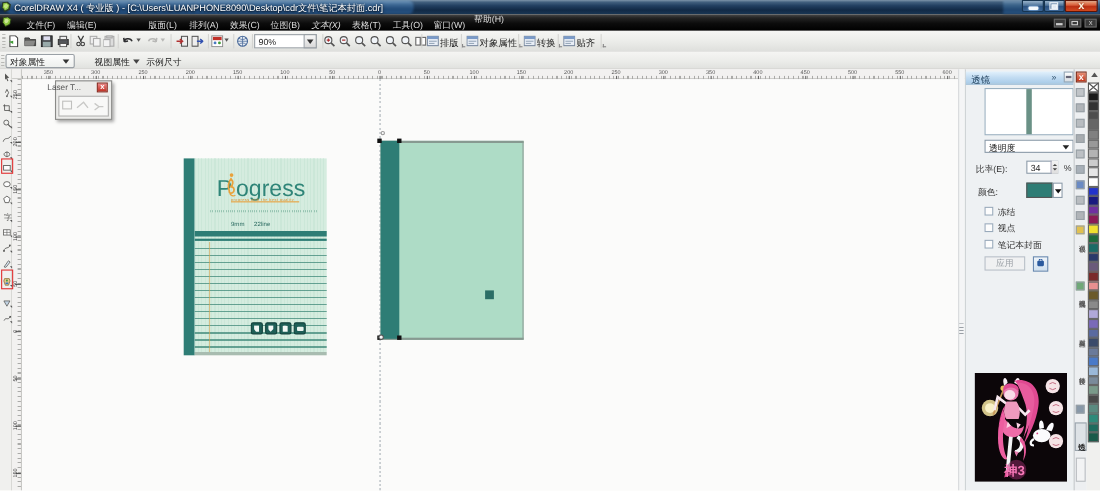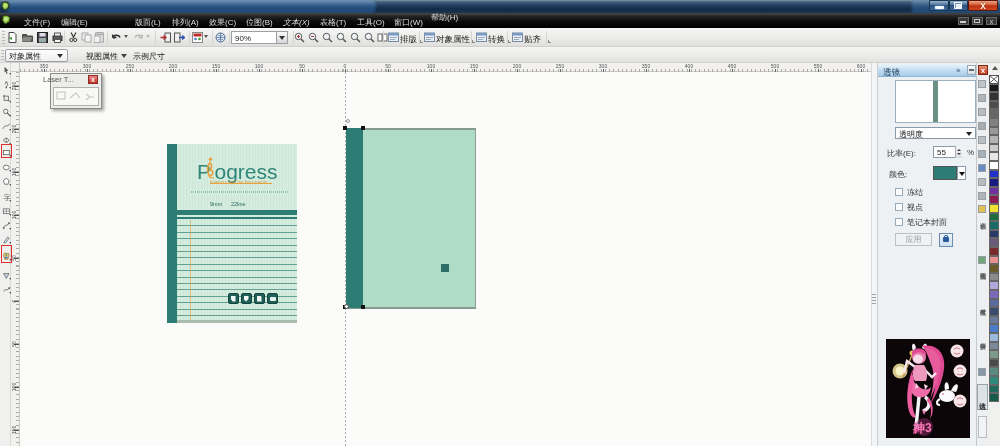--- a/index.html
+++ b/index.html
@@ -9,20 +9,21 @@
 
 <div class="abs" style="left:0;top:0;width:1000px;height:13px;background:linear-gradient(180deg,#7e95aa 0%,#42607e 15%,#223f60 40%,#122a46 70%,#193654 100%);"></div>
 <div class="abs" style="left:6px;top:0;width:370px;height:13px;border-radius:5px;background:linear-gradient(180deg,#7da1c2 0%,#406b96 30%,#1f4876 65%,#285384 100%);filter:blur(1.2px);"></div>
 <div class="abs" style="left:912px;top:0;width:88px;height:13px;background:linear-gradient(180deg,#7e9cb8 0%,#40688e 30%,#1f4671 70%,#2a5584 100%);filter:blur(1px);"></div>
 
 <svg class="abs" style="left:1px;top:1px" width="10" height="11" viewBox="0 0 10 11">
 <path d="M1,1 L6,0.5 L9,3 L8,8 L3,10 L0.5,6 Z" fill="#2a3a28"></path>
 <path d="M2,2 L5,1.5 L7.5,3.5 L6.5,7 L3.5,8.5 L1.5,5.5 Z" fill="#8dc63f"></path>
 <path d="M3,3 L5,2.5 L6.5,4 L5.5,6 L3.8,7 L2.5,5 Z" fill="#c3e383"></path>
 </svg>
+<div class="abs" style="left:13px;top:2px;font-size:8.4px;color:#fff;white-space:nowrap;text-shadow:0 1px 2px #000,0 0 3px #1a3a5c;">CorelDRAW X4 ( 专业版 ) - [C:\Users\LUANPHONE8090\Desktop\cdr文件\笔记本封面.cdr]</div>
 
 <div class="abs" style="left:929px;top:0;width:20px;height:11px;background:linear-gradient(180deg,#9ab4cc,#4a6f96 45%,#2b5180 50%,#3c6695);border:1px solid #1a3least;border:1px solid #17344f;border-radius:0 0 2px 2px;"></div>
 <div class="abs" style="left:935px;top:6px;width:9px;height:3px;background:#f4f8fb;border-radius:1px;box-shadow:0 0 2px #9cf;"></div>
 <div class="abs" style="left:949px;top:0;width:19px;height:11px;background:linear-gradient(180deg,#9ab4cc,#4a6f96 45%,#2b5180 50%,#3c6695);border:1px solid #17344f;border-radius:0 0 2px 2px;"></div>
 <div class="abs" style="left:954px;top:2px;width:8px;height:7px;border:1px solid #f2f6fa;background:transparent;box-shadow:inset 1px -1px 0 #7a9ab8;"></div>
 <div class="abs" style="left:956px;top:4px;width:5px;height:4px;border:1px solid #f2f6fa;background:#dfe9f2;"></div>
 <div class="abs" style="left:968px;top:0;width:30px;height:11px;background:linear-gradient(180deg,#e8a884 0%,#d9603c 40%,#bb3014 55%,#d24a20 100%);border:1px solid #5e1405;border-radius:0 0 2px 2px;"></div>
 <div class="abs" style="left:978px;top:1px;width:10px;height:9px;color:#fcf0dc;font-size:10px;font-weight:bold;text-align:center;line-height:9px;text-shadow:0 0 2px #7e2208;">x</div>
 
 <div class="abs" style="left:0;top:13px;width:1000px;height:15px;background:linear-gradient(180deg,#484848 0%,#242424 22%,#0c0c0c 55%,#000 100%);"></div>
@@ -400,21 +401,21 @@
 
 <div class="abs" style="left:895px;top:80px;width:81px;height:43px;background:#fff;border:1px solid #9ab0c0;"></div>
 <div class="abs" style="left:933px;top:81px;width:5px;height:41px;background:#6a9186;"></div>
 
 <div class="abs" style="left:895px;top:127px;width:81px;height:12px;background:#fff;border:1px solid #8a9aa8;"></div>
 <div class="abs" style="left:899px;top:129px;font-size:8px;color:#222;">透明度</div>
 <div class="abs" style="left:966px;top:131.5px;width:0;height:0;border-left:3.5px solid transparent;border-right:3.5px solid transparent;border-top:4.5px solid #222;"></div>
 
 <div class="abs" style="left:887px;top:148px;font-size:8px;color:#333;">比率(E):</div>
 <div class="abs" style="left:933px;top:146px;width:29px;height:12px;background:#fff;border:1px solid #8a9aa8;"></div>
-<div class="abs" style="left:937px;top:148px;font-size:8px;color:#222;">55</div>
+<div class="abs" style="left:937px;top:148px;font-size:8px;color:#222;">34</div>
 <div class="abs" style="left:955px;top:146px;width:7px;height:12px;background:linear-gradient(180deg,#f4f4f4,#ddd);border-left:1px solid #aab;"></div>
 <div class="abs" style="left:956.5px;top:149px;width:0;height:0;border-left:2px solid transparent;border-right:2px solid transparent;border-bottom:2.5px solid #444;"></div>
 <div class="abs" style="left:956.5px;top:153px;width:0;height:0;border-left:2px solid transparent;border-right:2px solid transparent;border-top:2.5px solid #444;"></div>
 <div class="abs" style="left:967px;top:148px;font-size:8px;color:#333;">%</div>
 
 <div class="abs" style="left:889px;top:169px;font-size:8px;color:#333;">颜色:</div>
 <div class="abs" style="left:933px;top:166px;width:24px;height:14px;background:#2e7d75;border:1px solid #555;"></div>
 <div class="abs" style="left:957px;top:166px;width:9px;height:14px;background:#fff;border:1px solid #8a9aa8;"></div>
 <div class="abs" style="left:958.5px;top:171.5px;width:0;height:0;border-left:3px solid transparent;border-right:3px solid transparent;border-top:4px solid #111;"></div>
 

